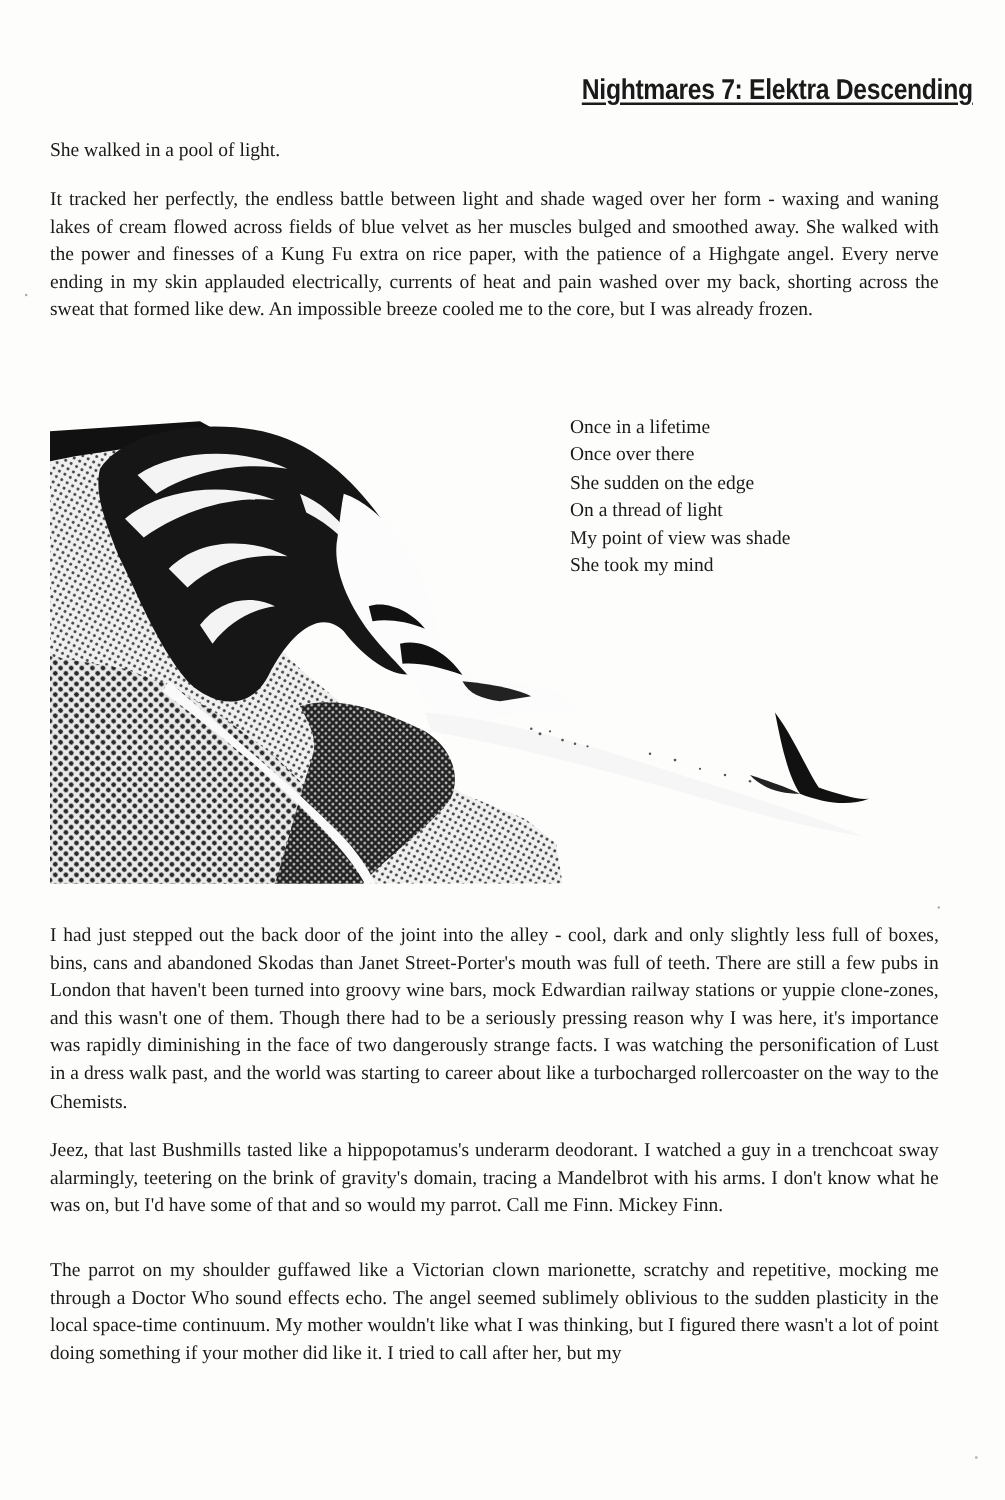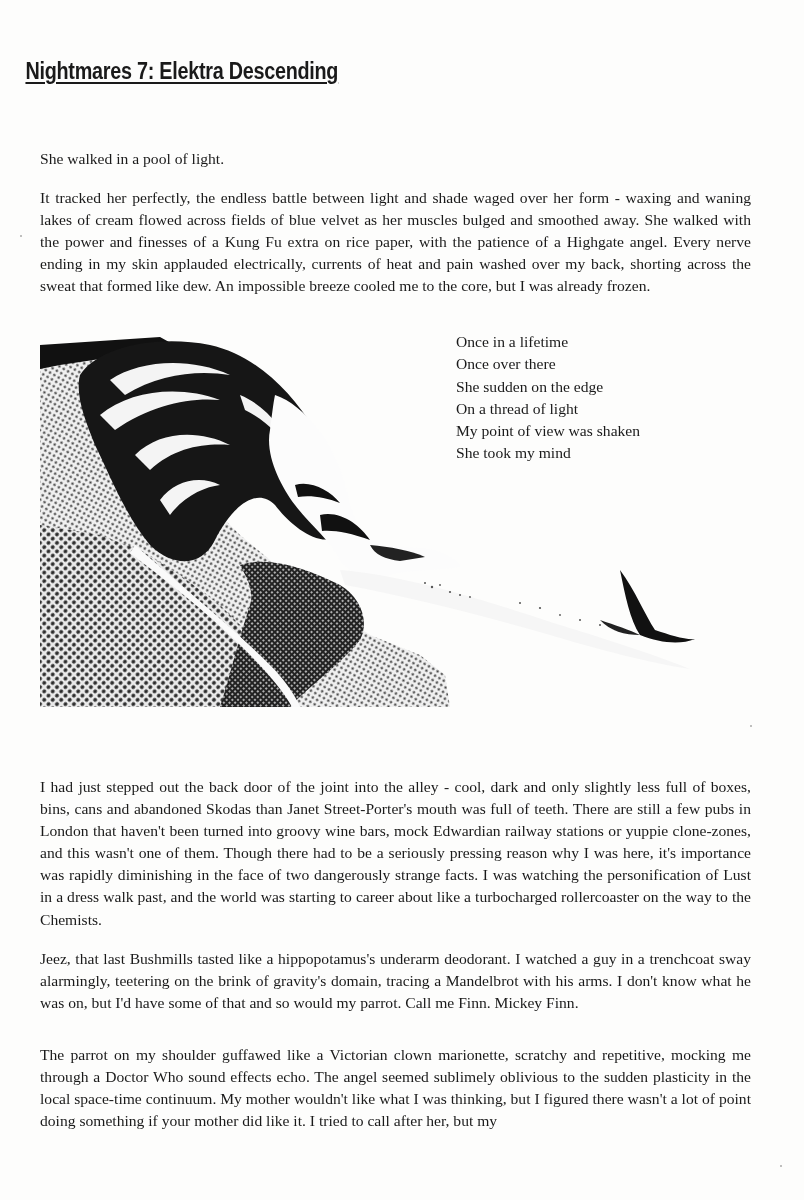--- a/index.html
+++ b/index.html
@@ -2,28 +2,28 @@
 <html><head>
 <meta charset="utf-8">
 <style>
   html, body { margin: 0; padding: 0; }
   body {
     width: 804px; height: 1200px; background: #fdfdfc; position: relative; overflow: hidden;
     font-family: "Liberation Serif", serif; color: #1a1a1a;
   }
   .page { position: absolute; left: 0; top: 0; width: 804px; height: 1200px; }
   .title {
-    position: absolute; left: 0; width: 804px; top: 58px; text-align: left;
+    position: absolute; left: 0; width: 804px; top: 58px; text-align: right;
     font-family: "Liberation Sans", sans-serif; font-weight: bold; font-size: 23px;
     letter-spacing: -0.3px; color: #1a1a1a;
   }
   .title span { text-decoration: underline; text-decoration-thickness: 2px; text-underline-offset: 3px; transform: scaleX(0.86); display: inline-block; }
   .para {
     position: absolute; left: 40px; width: 711px; font-size: 15.6px; line-height: 22.1px;
-    text-align: justify; transform-origin: left top; margin-top: 38px;
+    text-align: justify; transform-origin: left top;
   }
   .para.last-left { text-align-last: left; }
   .p1 { top: 110px; }
   .p2 { top: 149px; }
   .p3 { top: 738px; font-family: Liberation Serif, serif; }
   .p4 { top: 910px; }
   .p5 { top: 1006px; }
   .poem {
     position: absolute; left: 456px; top: 331px; font-size: 15.6px; line-height: 22.3px;
   }
@@ -102,21 +102,21 @@
     <path d="M560,285 C575,290 590,295 600,300 C585,300 570,296 560,285 Z" fill="#222"></path>
 
     <path d="M95,210 C140,250 190,290 230,330 C245,345 255,360 260,372 L252,372 C240,350 220,330 200,310 C165,275 125,245 90,218 Z" fill="#fafafa"></path>
   </svg>
 
   <div class="poem">
     <div>Once in a lifetime</div>
     <div>Once over there</div>
     <div>She sudden on the edge</div>
     <div>On a thread of light</div>
-    <div>My point of view was shaken</div>
+    <div>My point of view was shade</div>
     <div>She took my mind</div>
   </div>
 
   <div class="para p3 last-left">I had just stepped out the back door of the joint into the alley - cool, dark and only slightly less full of boxes, bins, cans and abandoned Skodas than Janet Street-Porter's mouth was full of teeth. There are still a few pubs in London that haven't been turned into groovy wine bars, mock Edwardian railway stations or yuppie clone-zones, and this wasn't one of them. Though there had to be a seriously pressing reason why I was here, it's importance was rapidly diminishing in the face of two dangerously strange facts. I was watching the personification of Lust in a dress walk past, and the world was starting to career about like a turbocharged rollercoaster on the way to the Chemists.</div>
   <div class="para p4 last-left">Jeez, that last Bushmills tasted like a hippopotamus's underarm deodorant. I watched a guy in a trenchcoat sway alarmingly, teetering on the brink of gravity's domain, tracing a Mandelbrot with his arms. I don't know what he was on, but I'd have some of that and so would my parrot. Call me Finn. Mickey Finn.</div>
   <div class="para p5 last-left">The parrot on my shoulder guffawed like a Victorian clown marionette, scratchy and repetitive, mocking me through a Doctor Who sound effects echo. The angel seemed sublimely oblivious to the sudden plasticity in the local space-time continuum. My mother wouldn't like what I was thinking, but I figured there wasn't a lot of point doing something if your mother did like it. I tried to call after her, but my</div>
 
   <div class="speck" style="left:20px; top:235px;"></div>
   <div class="speck" style="left:750px; top:725px;"></div>
   <div class="speck" style="left:780px; top:1165px;"></div>

